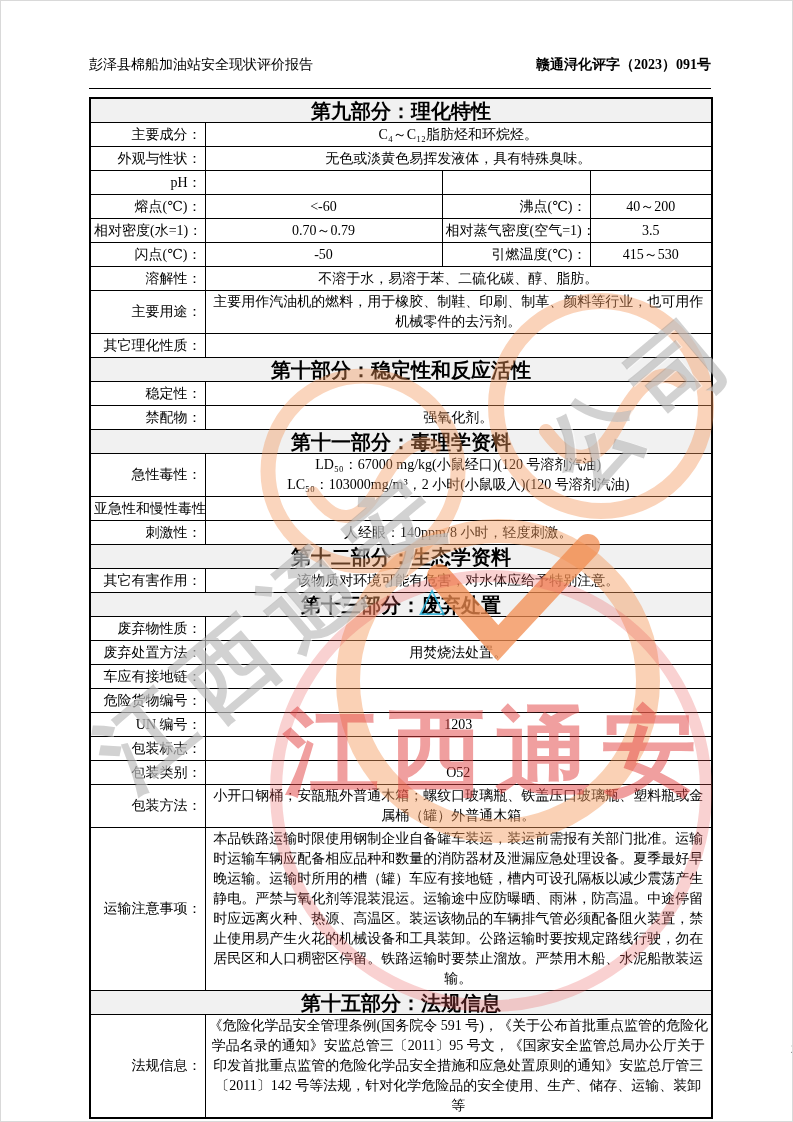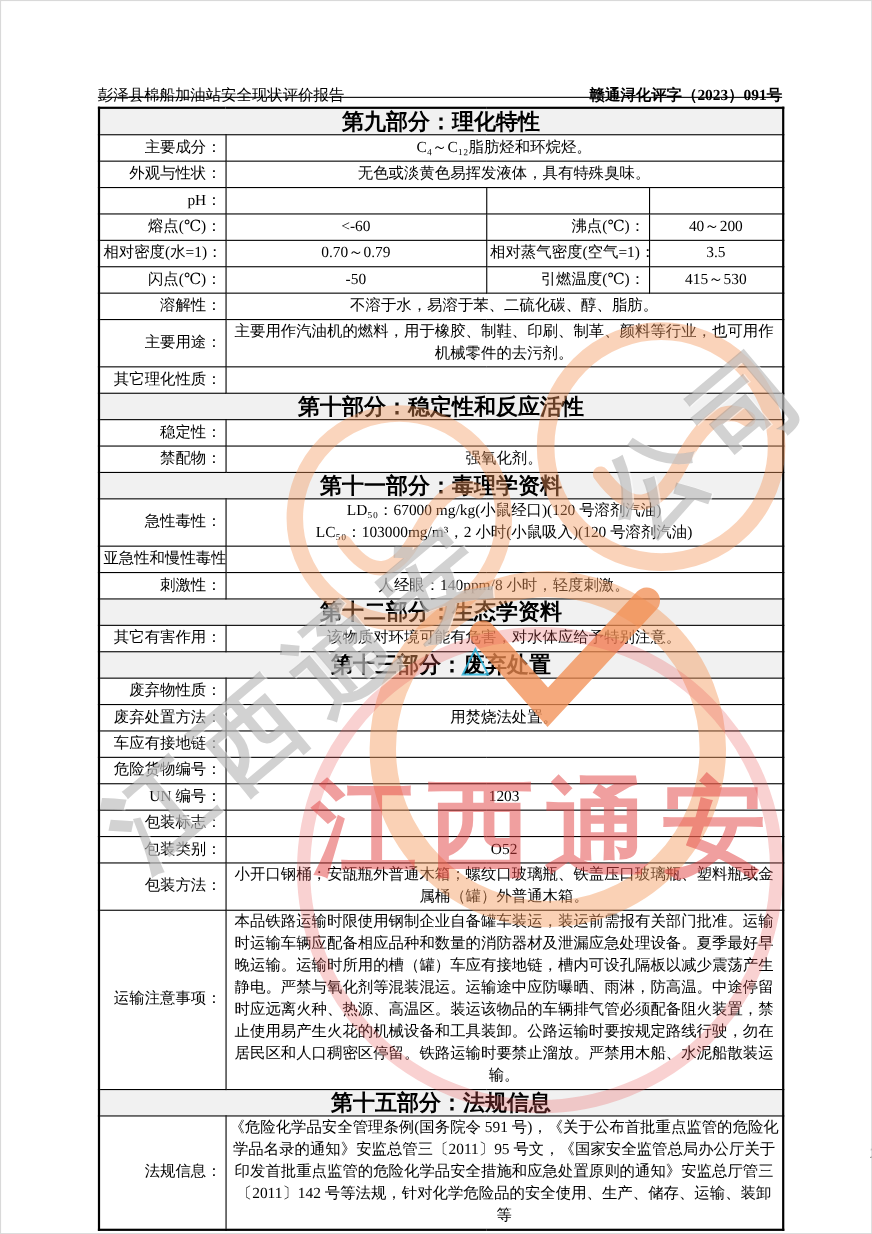--- a/index.html
+++ b/index.html
@@ -8,21 +8,21 @@
     width:793px;height:1122px;
     background:#ffffff;
     border:1px solid #d9d9d9;
     box-sizing:border-box;
     overflow:hidden;
     font-family:"Liberation Serif","DejaVu Serif",serif;
     color:#000;
   }
   
   .doc-header{
-    position:absolute;left:88px;top:69px;width:622px;height:26px;
+    position:absolute;left:88px;top:47px;width:622px;height:26px;
     display:flex;justify-content:space-between;align-items:flex-end;
     font-size:14px;
   }
   .doc-header .right{font-weight:bold;}
   .header-rule{
     position:absolute;left:88px;top:87px;width:622px;height:0;
     border-top:1.5px solid #000;
   }
   
   table.msds{

